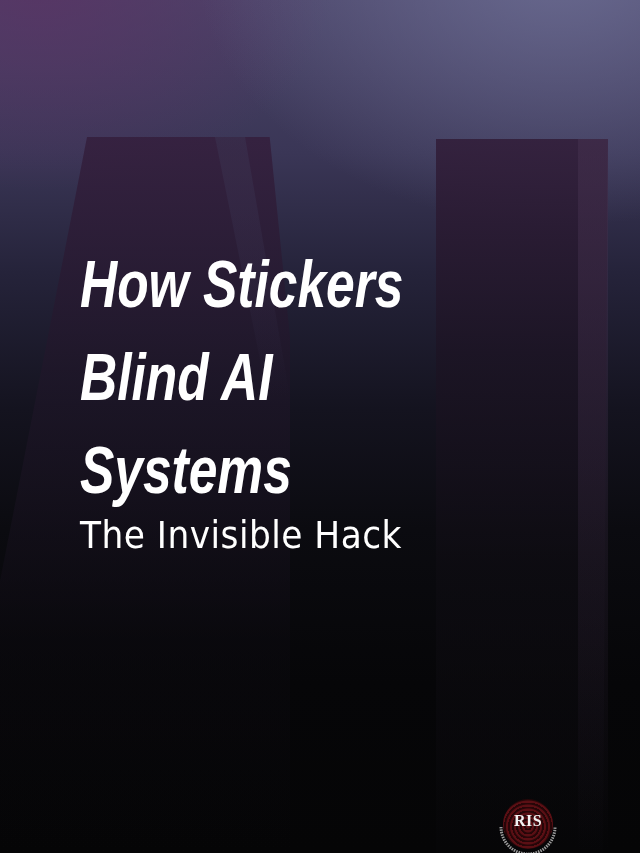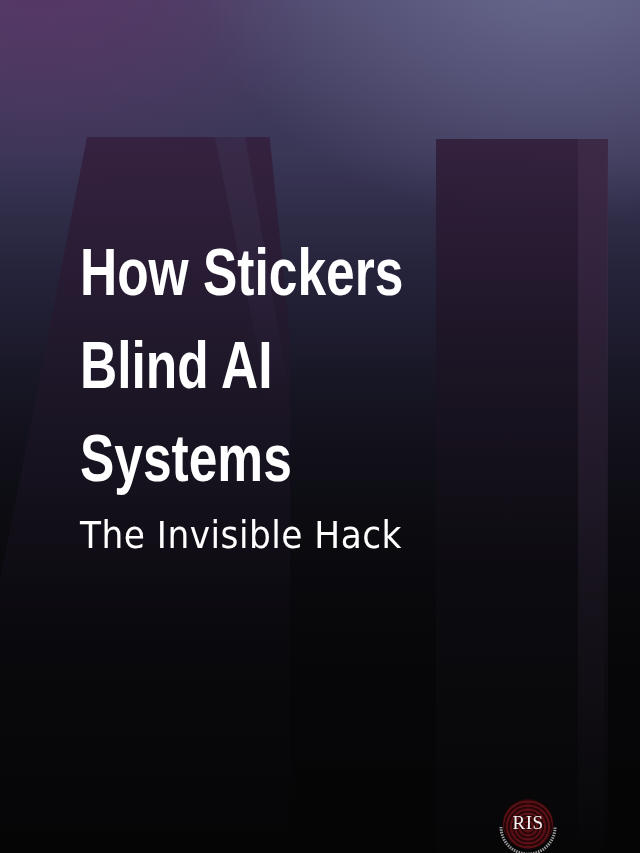--- a/index.html
+++ b/index.html
@@ -30,21 +30,21 @@
   .bg-i {
     left: 436px; top: 139px; width: 172px; height: 714px;
     background: linear-gradient(180deg, rgba(50,30,58,0.9) 0%, rgba(28,20,36,0.85) 30%, rgba(14,12,18,0.7) 60%, rgba(8,8,10,0.3) 100%);
     clip-path: polygon(0 0, 100% 0, 97% 100%, 0% 100%);
   }
   .bg-i-edge {
     left: 578px; top: 139px; width: 30px; height: 714px;
     background: linear-gradient(180deg, rgba(70,50,80,0.5), rgba(30,28,40,0));
   }
   .title-block {
-    position: absolute; left: 80px; top: 226px; width: 520px;
+    position: absolute; left: 80px; top: 238px; width: 520px; font-style: italic;
   }
   .headline {
     margin: 0; color: #ffffff;
     font-family: "Liberation Sans", sans-serif;
     font-weight: bold; font-size: 66px; line-height: 93px;
     letter-spacing: 0px;
     transform: scaleX(0.78); transform-origin: left top;
     width: 660px;
   }
   .headline span { display: block; }
@@ -60,22 +60,22 @@
   .logo {
     position: absolute; left: 497px; top: 799px; width: 62px; height: 54px;
   }
   .logo-disc {
     position: absolute; left: 6px; top: 0px; width: 50px; height: 50px; border-radius: 50%;
     background:
       repeating-radial-gradient(circle at 50% 55%, #5a0f14 0px, #5a0f14 1.5px, #260608 2.5px, #260608 4px);
   }
   .logo-text {
     position: absolute; left: 0; top: 13px; width: 62px; text-align: center;
-    color: #f2f2f2; font-family: "Liberation Serif", serif; font-weight: normal;
-    font-size: 19px; letter-spacing: 0.5px;
+    color: #f2f2f2; font-family: "Liberation Serif", serif; font-weight: bold;
+    font-size: 16px; letter-spacing: 0.5px;
   }
   .logo-arc {
     position: absolute; left: 0; top: 10px; width: 62px; height: 44px;
   }
 </style>
 </head>
 <body>
 
 <div class="story">
   <div class="bg-letter bg-a"></div>

